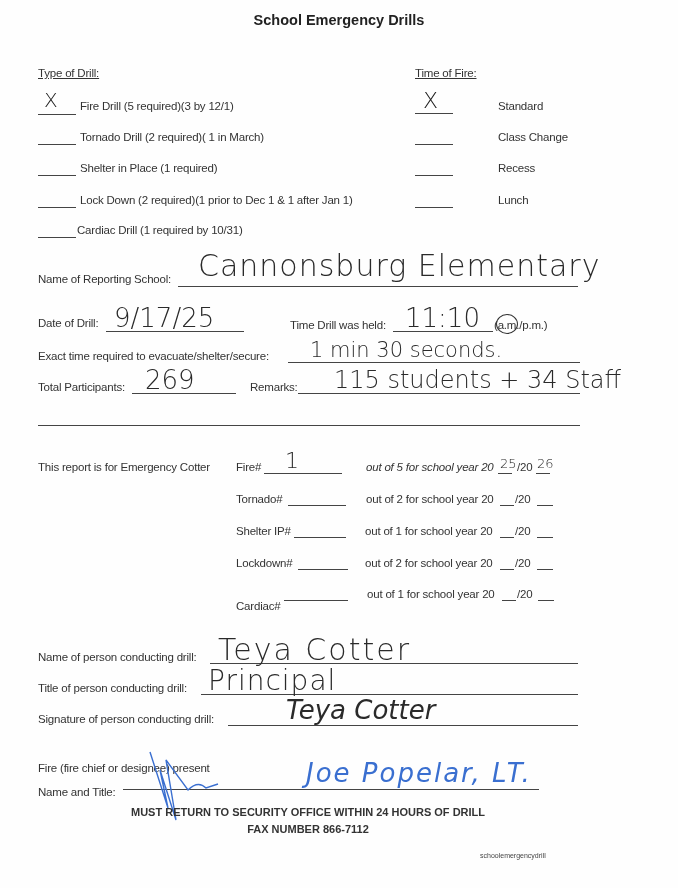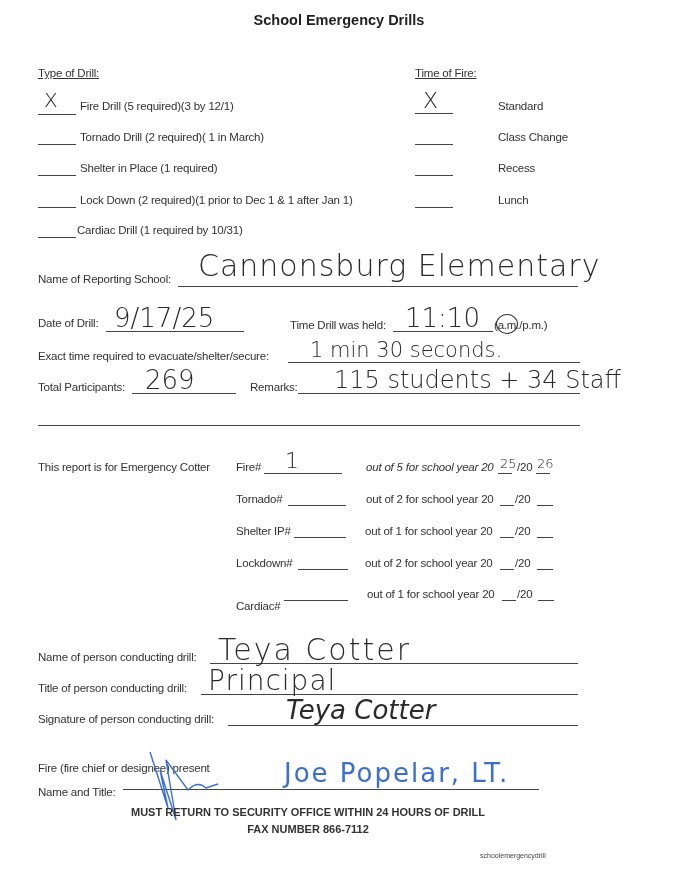--- a/index.html
+++ b/index.html
@@ -179,20 +179,20 @@
     <div class="abs hand" style="left:286px;top:695px;font-size:26px;font-style:italic;">Teya Cotter</div>
   </div>
 
   <div>
     <div class="abs lbl" style="left:38px;top:762px;">Fire (fire chief or designee) present</div>
     <div class="abs lbl" style="left:38px;top:777px;margin-top:9px;">Name and Title:</div>
     <div class="line" style="left:123px;top:789px;width:416px;"></div>
     <svg class="abs" style="left:148px;top:750px;" width="90" height="80">
       <path d="M2 2 L20 58 L12 20 L28 70 L18 10 L40 40 Q50 30 58 38 L70 34" stroke="#3a6fd0" stroke-width="1.4" fill="none"></path>
     </svg>
-    <div class="abs hand-blue" style="left:284px;top:758px;font-size:26px;letter-spacing:2px;">Joe Popelar, LT.</div>
+    <div class="abs hand-blue" style="left:306px;top:758px;font-size:26px;letter-spacing:2px;font-style:italic;">Joe Popelar, LT.</div>
   </div>
 
   <div class="abs footer" style="top:806px;">MUST RETURN TO SECURITY OFFICE WITHIN 24 HOURS OF DRILL</div>
   <div class="abs footer" style="top:823px;">FAX NUMBER 866-7112</div>
   <div class="abs small" style="left:480px;top:852px;">schoolemergencydrill</div>
 
 </div>
 
 </body></html>

